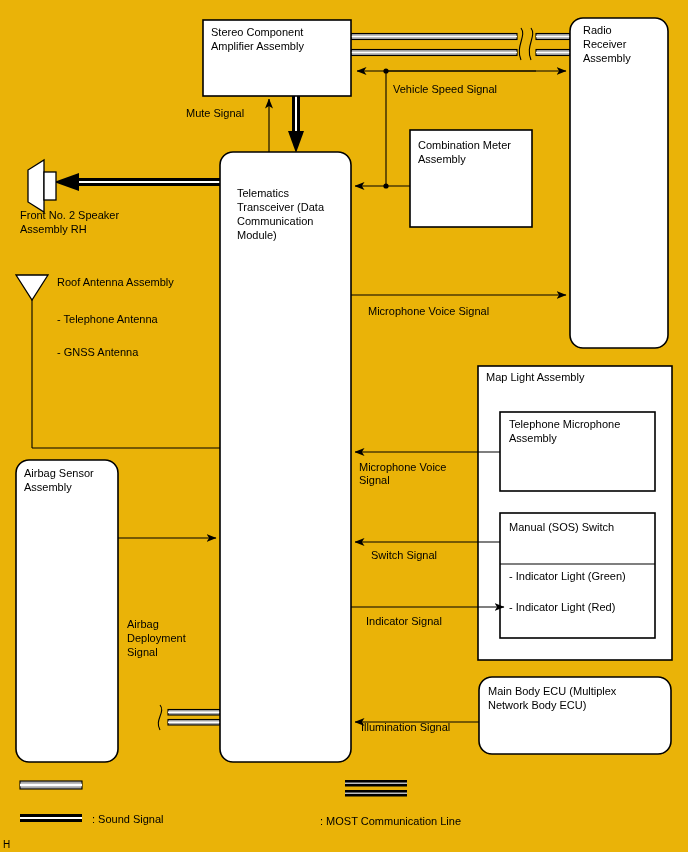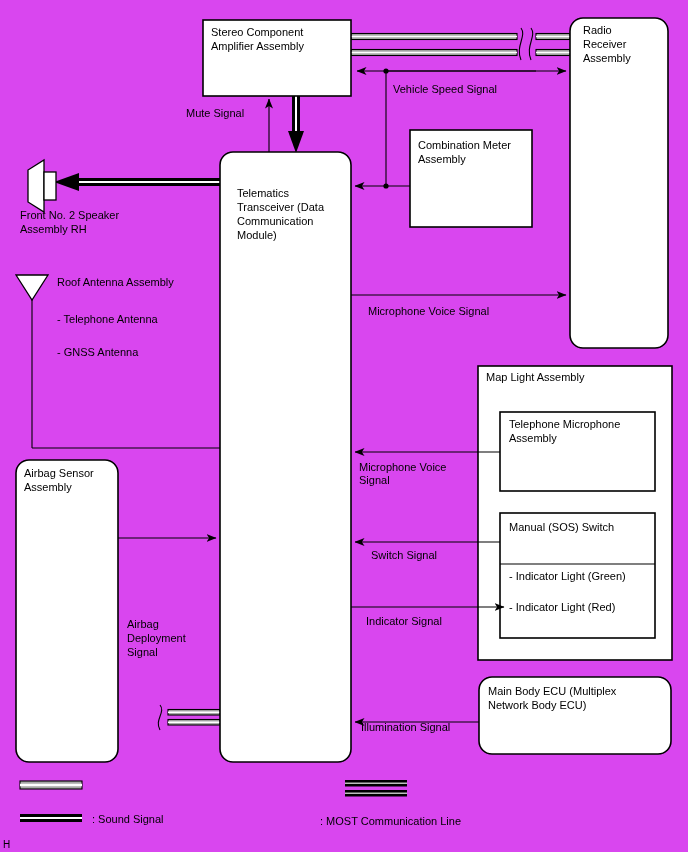--- a/index.html
+++ b/index.html
@@ -7,21 +7,21 @@
     padding: 0;
     background: #ffffff;
   }
   body {
     font-family: "Liberation Sans", sans-serif;
   }
   #diagram-root {
     position: relative;
     width: 688px;
     height: 852px;
-    background: #d946ef;
+    background: #eab308;
     overflow: hidden;
   }
   svg.diagram-canvas {
     position: absolute;
     left: 0;
     top: 0;
     width: 688px;
     height: 852px;
   }
   .box-fill {

